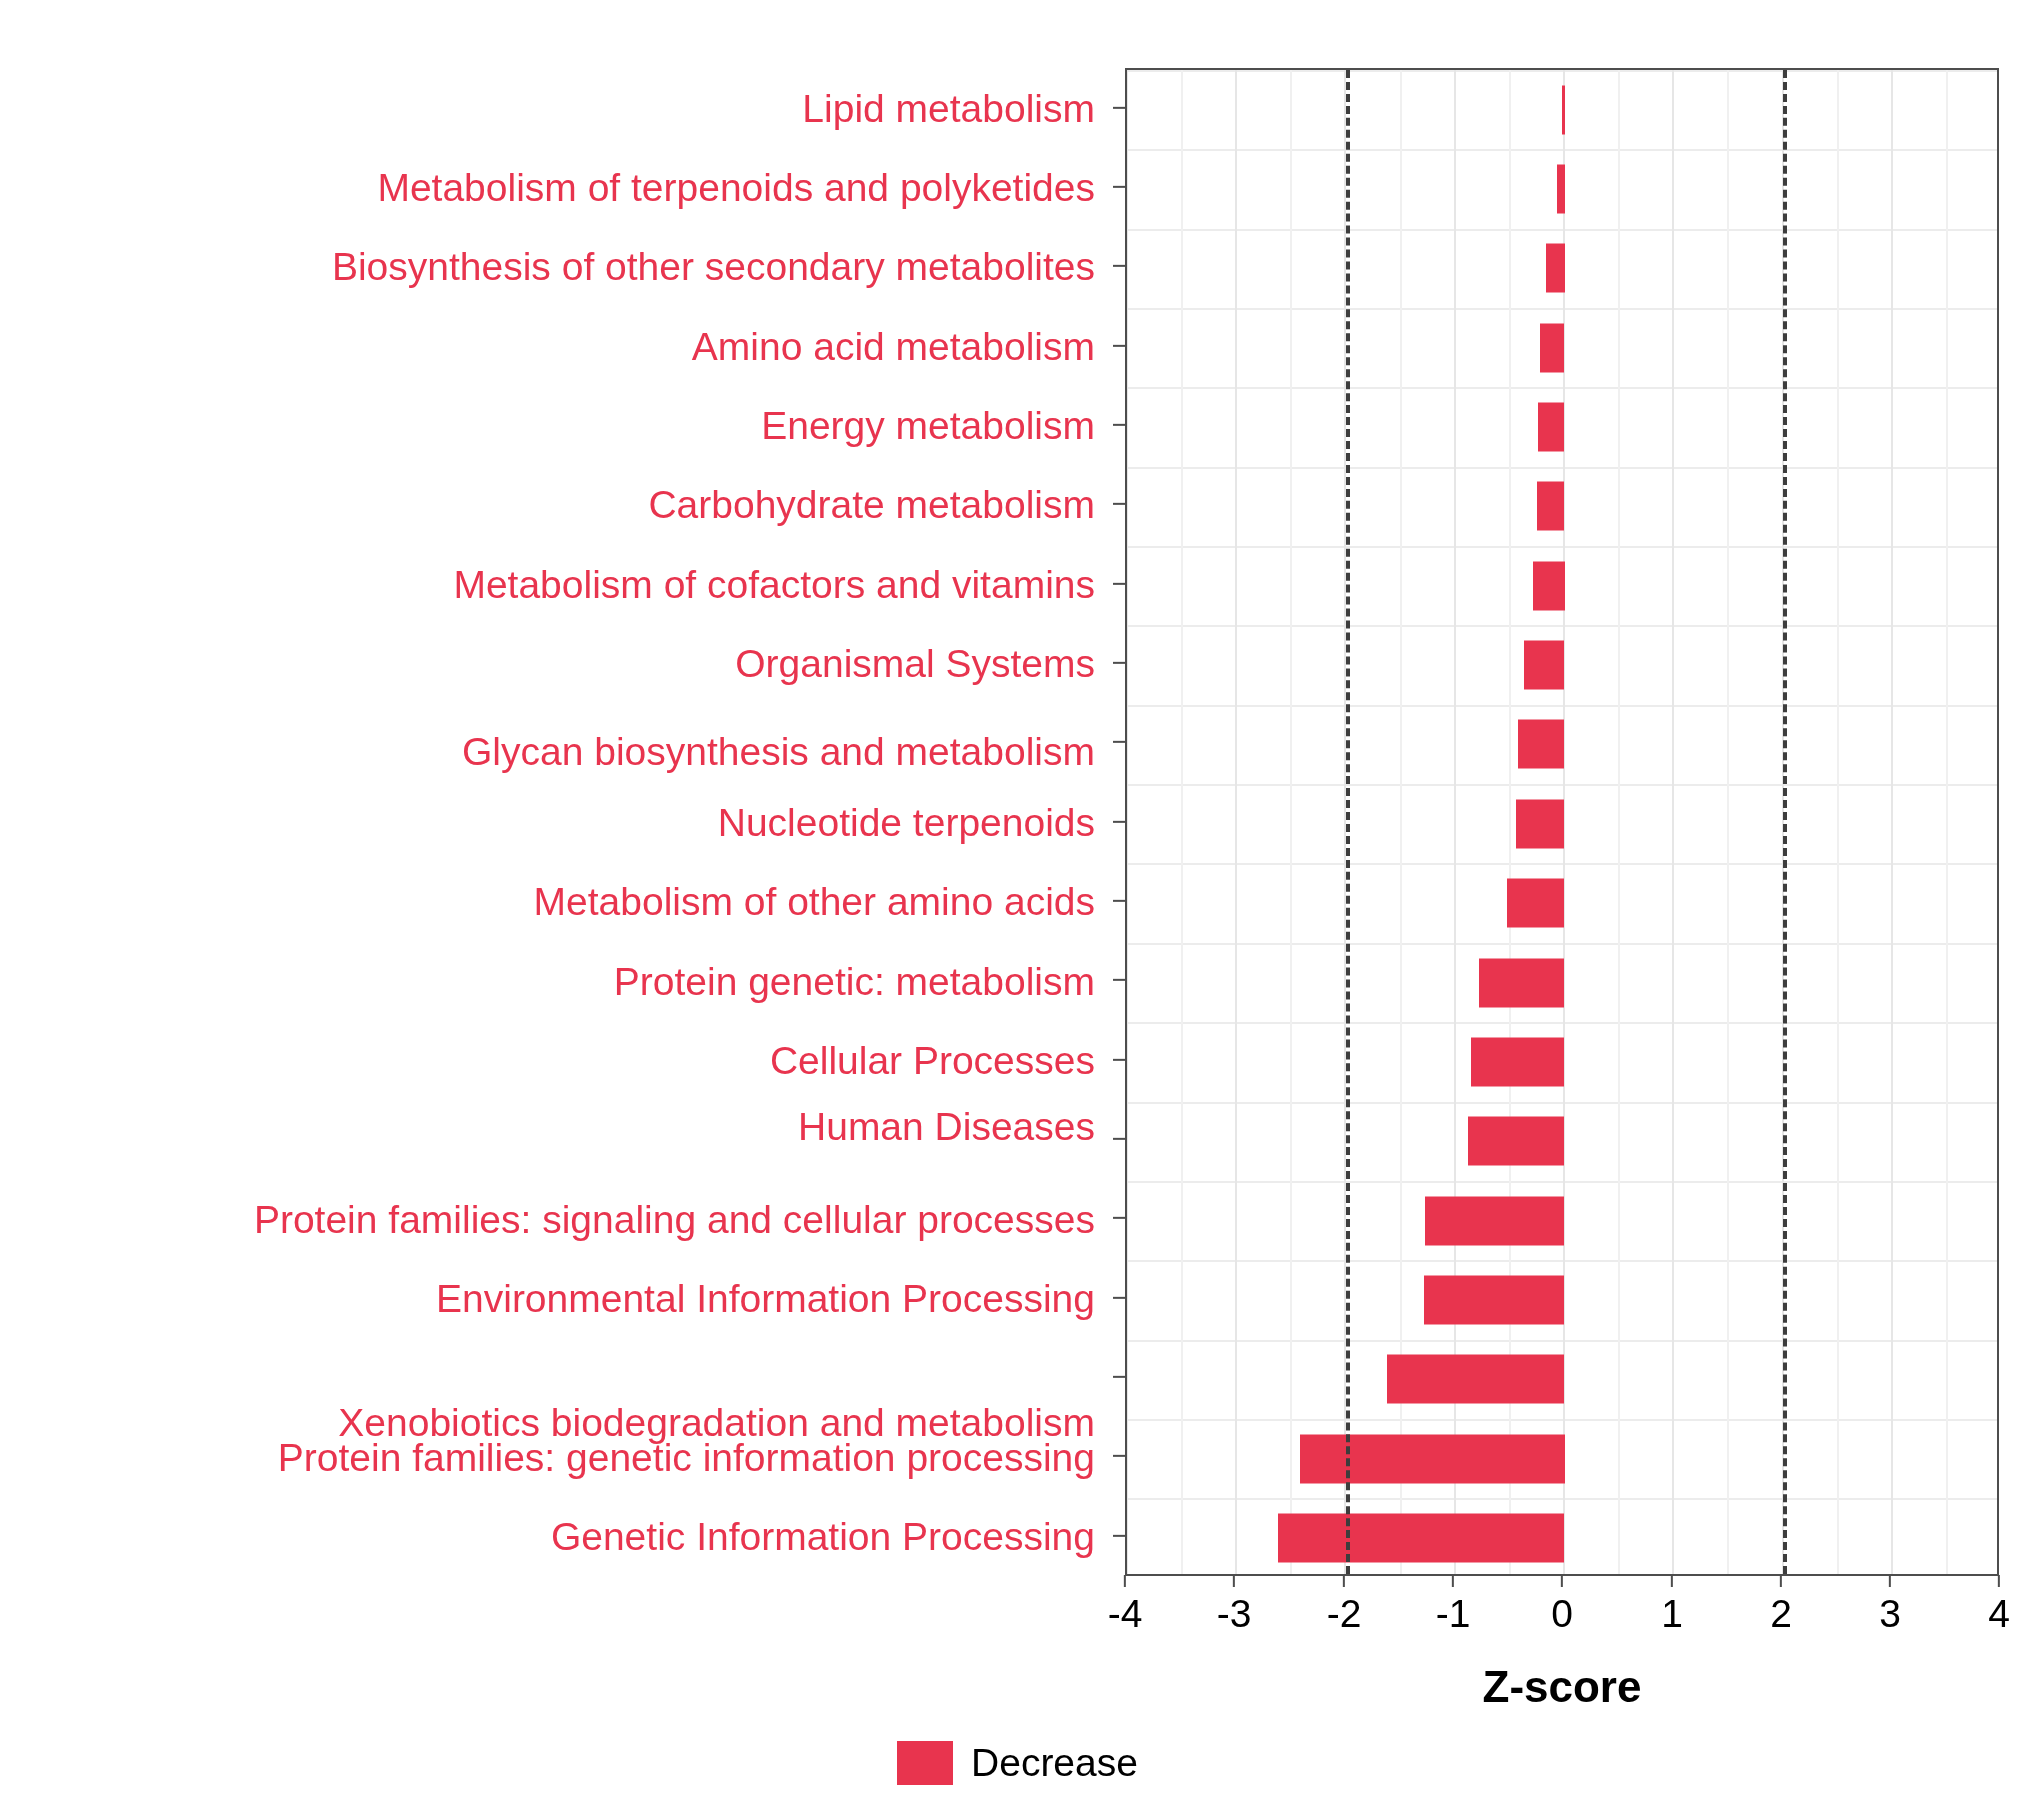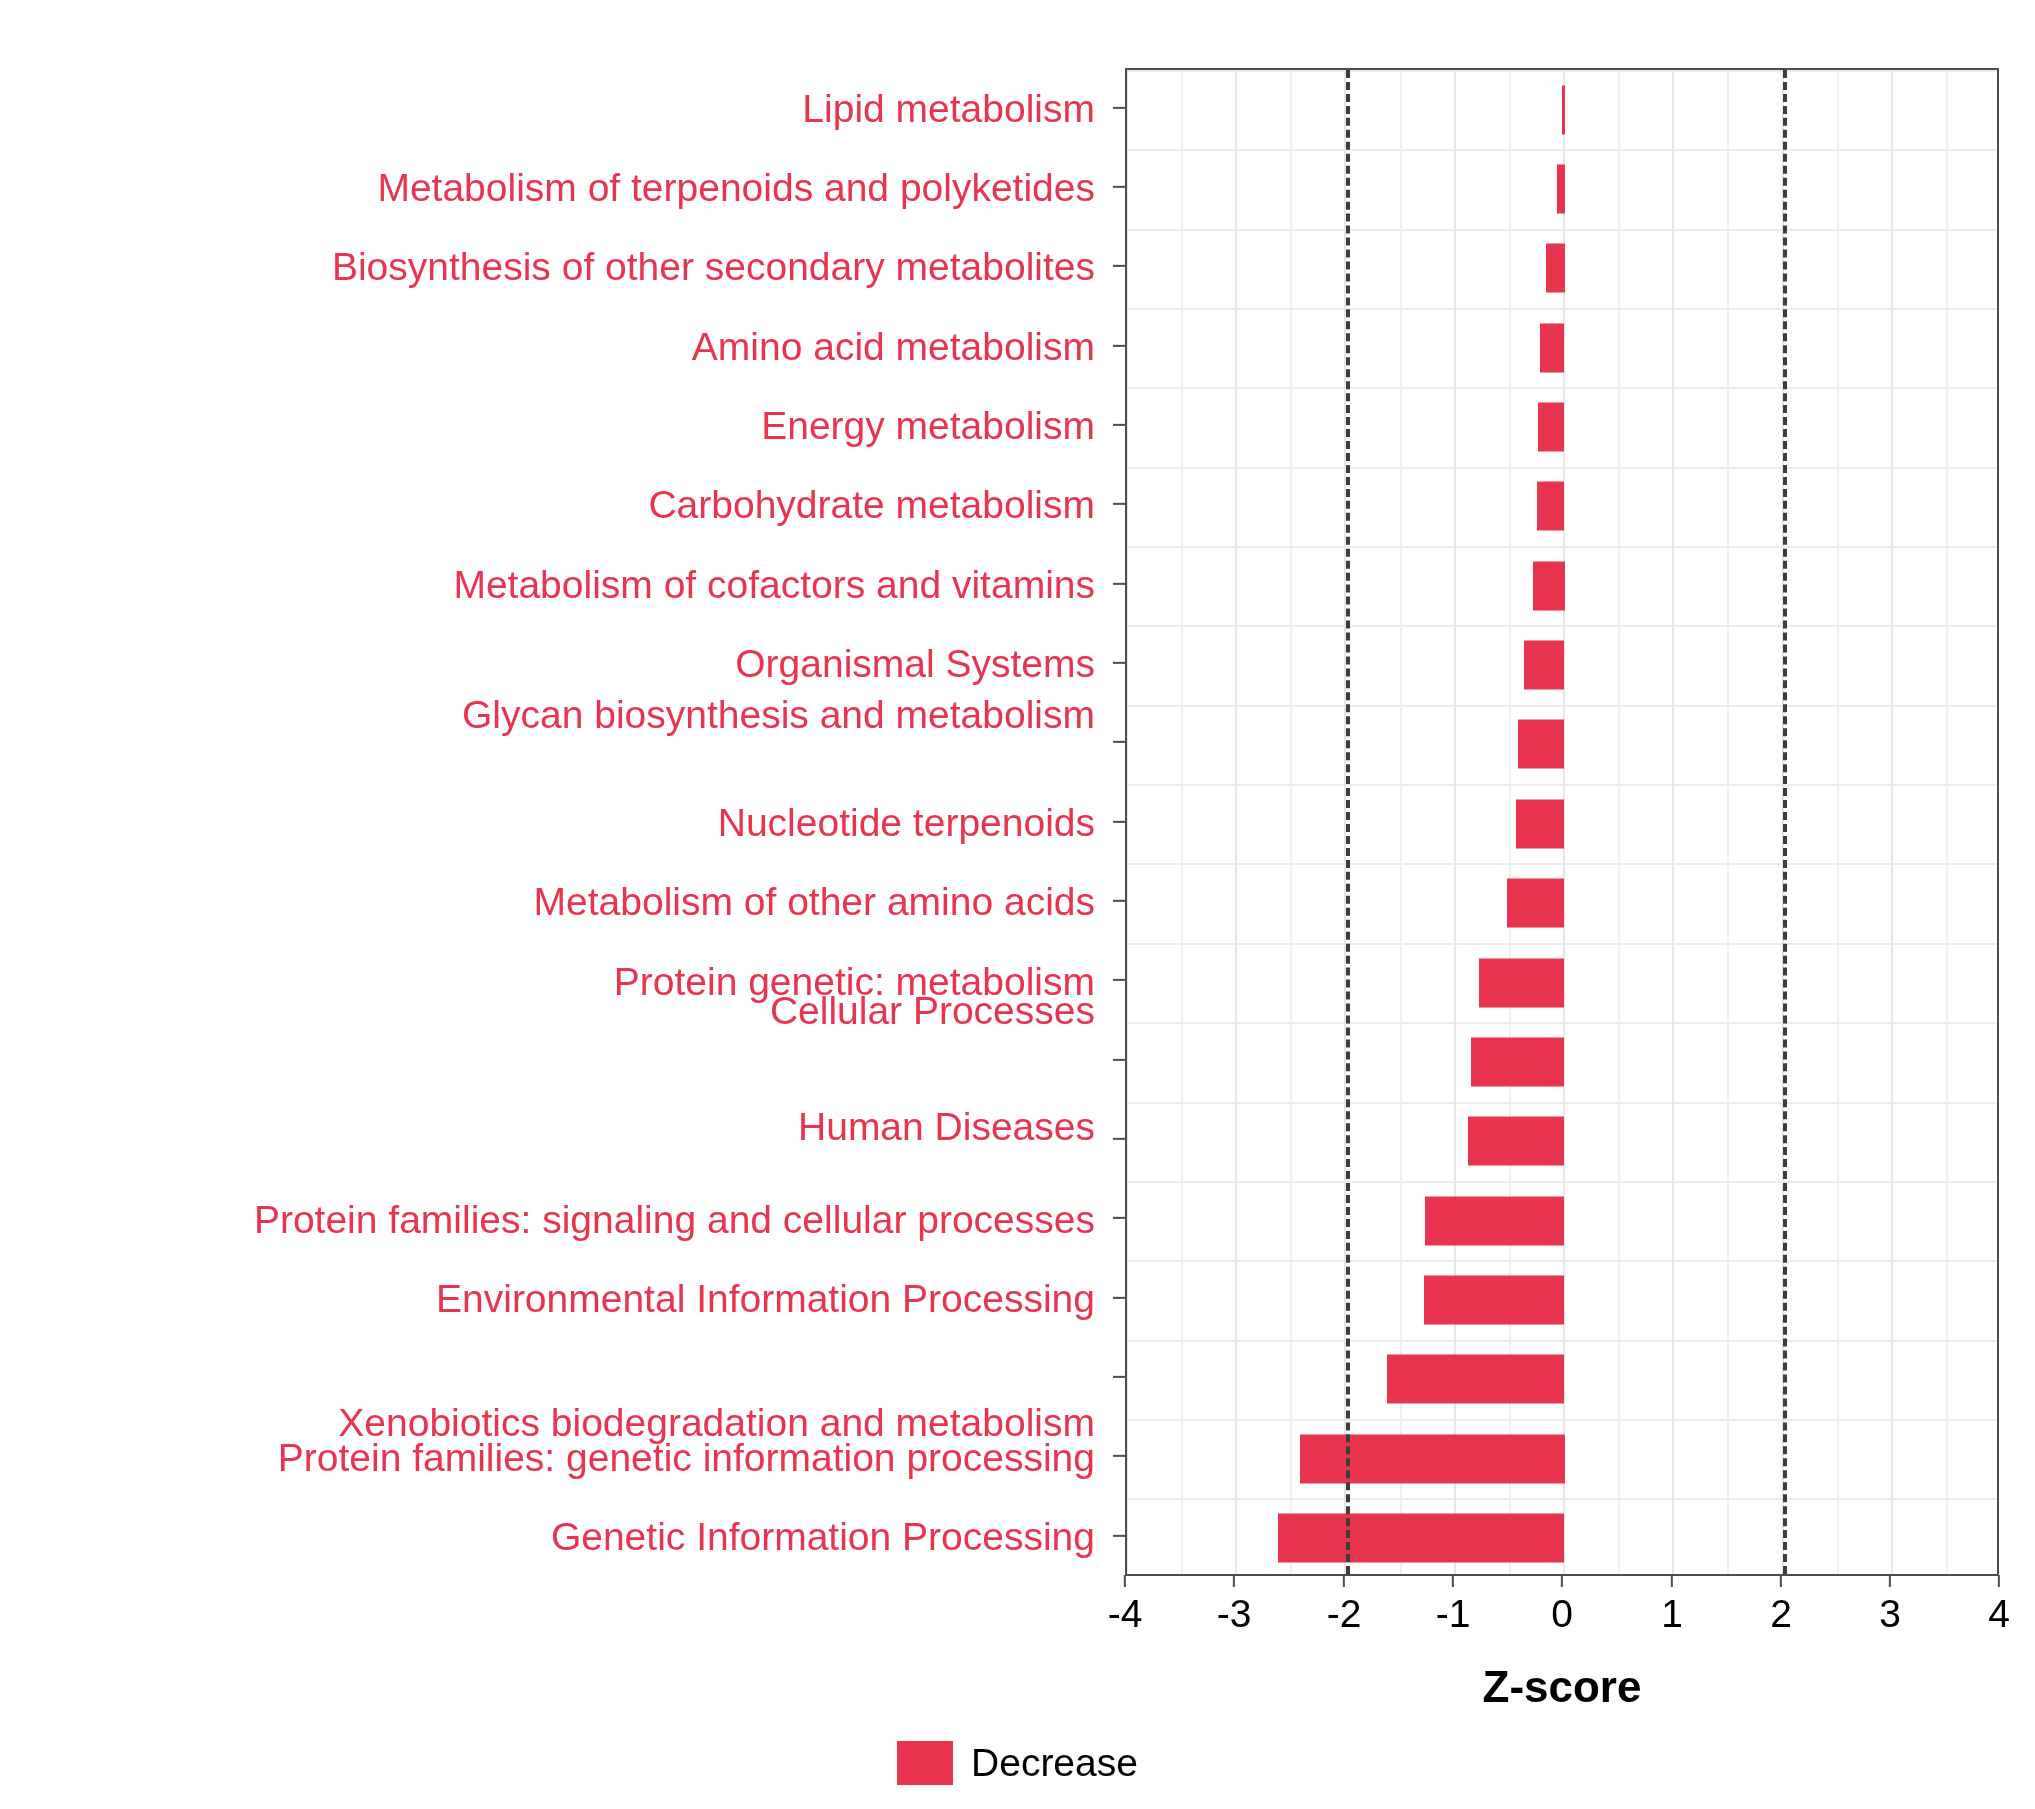--- a/index.html
+++ b/index.html
@@ -156,25 +156,25 @@
 
   <div class="labels-col">
       <div class="cat-label" style="top: 40px;">Lipid metabolism</div>
       <div class="cat-label" style="top: 198px;">Biosynthesis of other secondary metabolites</div>
       <div class="cat-label" style="top: 119px;">Metabolism of terpenoids and polyketides</div>
       <div class="cat-label" style="top: 278px;">Amino acid metabolism</div>
       <div class="cat-label" style="top: 357px;">Energy metabolism</div>
       <div class="cat-label" style="top: 436px;">Carbohydrate metabolism</div>
       <div class="cat-label" style="top: 516px;">Metabolism of cofactors and vitamins</div>
       <div class="cat-label" style="top: 595px;">Organismal Systems</div>
-      <div class="cat-label" style="top: 646px; margin-left: 24px;">Glycan biosynthesis and metabolism</div>
+      <div class="cat-label" style="top: 683px; margin-left: 24px;">Glycan biosynthesis and metabolism</div>
       <div class="cat-label" style="top: 754px;">Nucleotide terpenoids</div>
       <div class="cat-label" style="top: 833px;">Metabolism of other amino acids</div>
       <div class="cat-label" style="top: 913px;">Protein genetic: metabolism</div>
-      <div class="cat-label" style="top: 942px;">Cellular Processes</div>
+      <div class="cat-label" style="top: 992px;">Cellular Processes</div>
       <div class="cat-label" style="top: 1058px;">Human Diseases</div>
       <div class="cat-label" style="top: 1151px;">Protein families: signaling and cellular processes</div>
       <div class="cat-label" style="top: 1230px;">Environmental Information Processing</div>
       <div class="cat-label" style="top: 1354px;">Xenobiotics biodegradation and metabolism</div>
       <div class="cat-label" style="top: 1389px;">Protein families: genetic information processing</div>
       <div class="cat-label" style="top: 1468px;">Genetic Information Processing</div>
     </div>
 
   <div class="panel">
     <div class="grid-layer">

